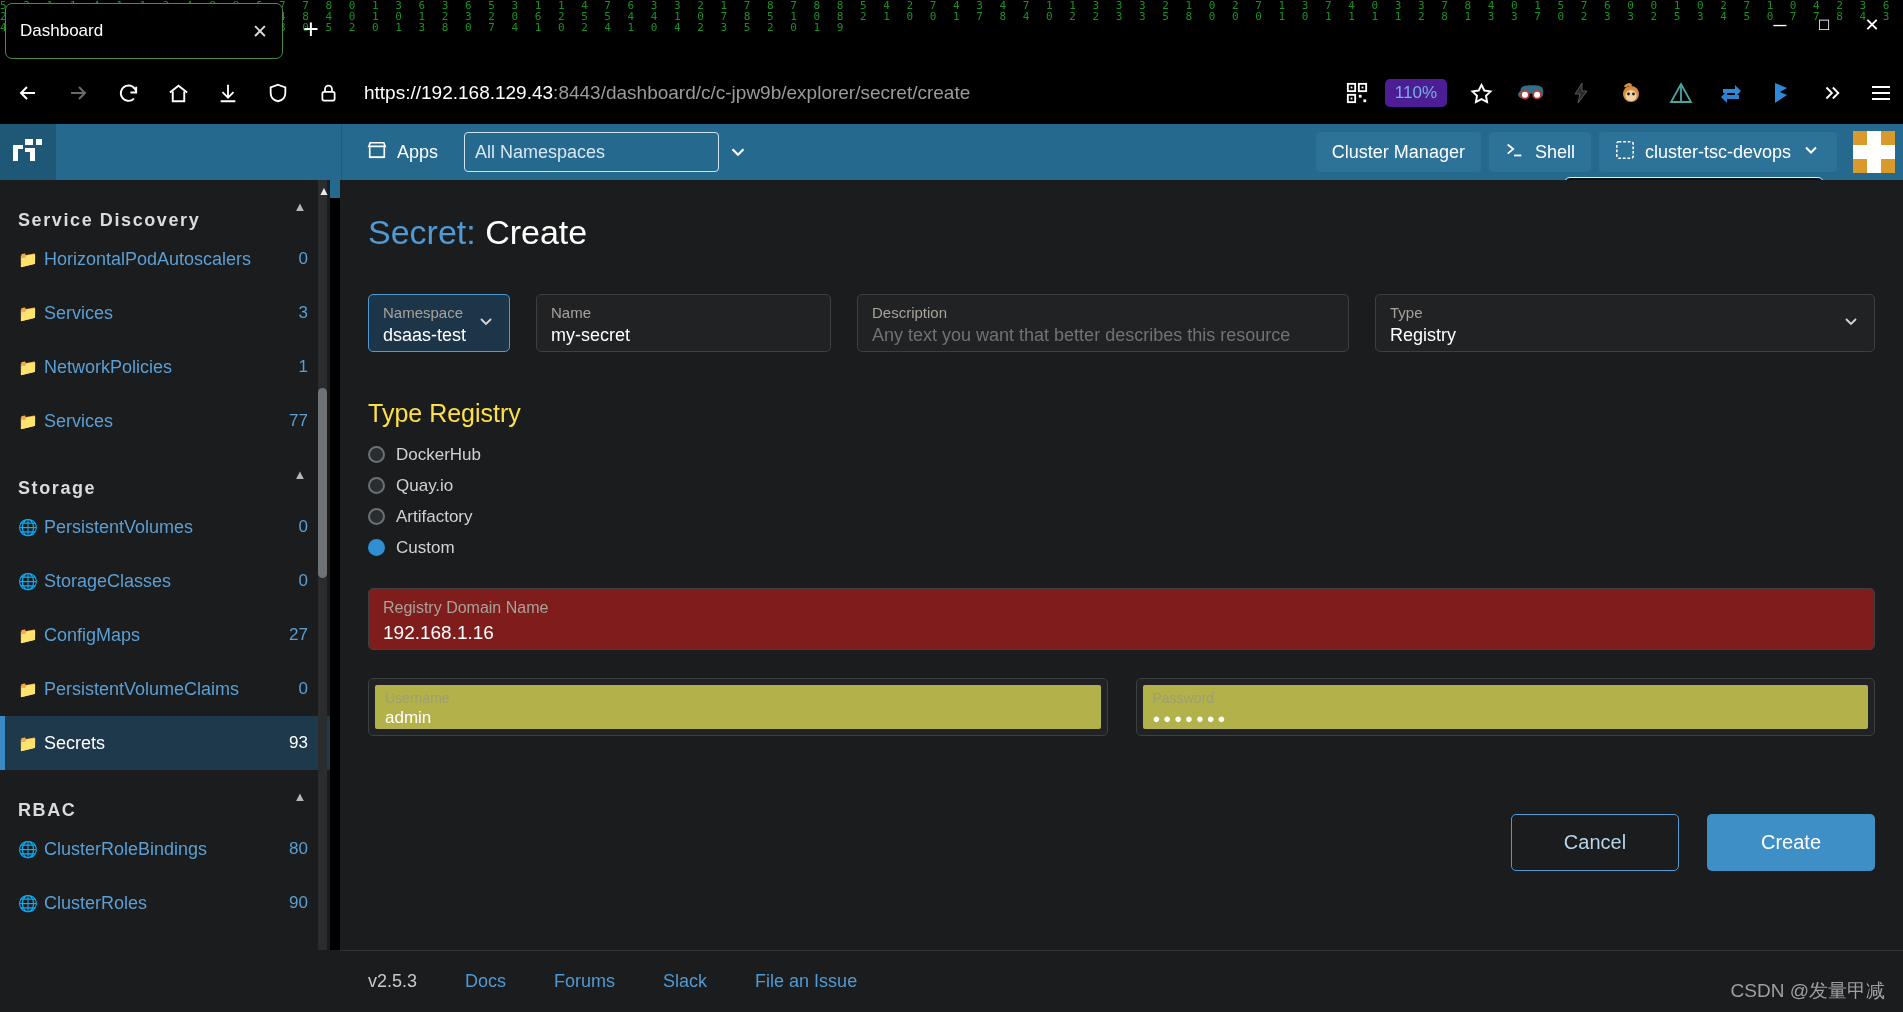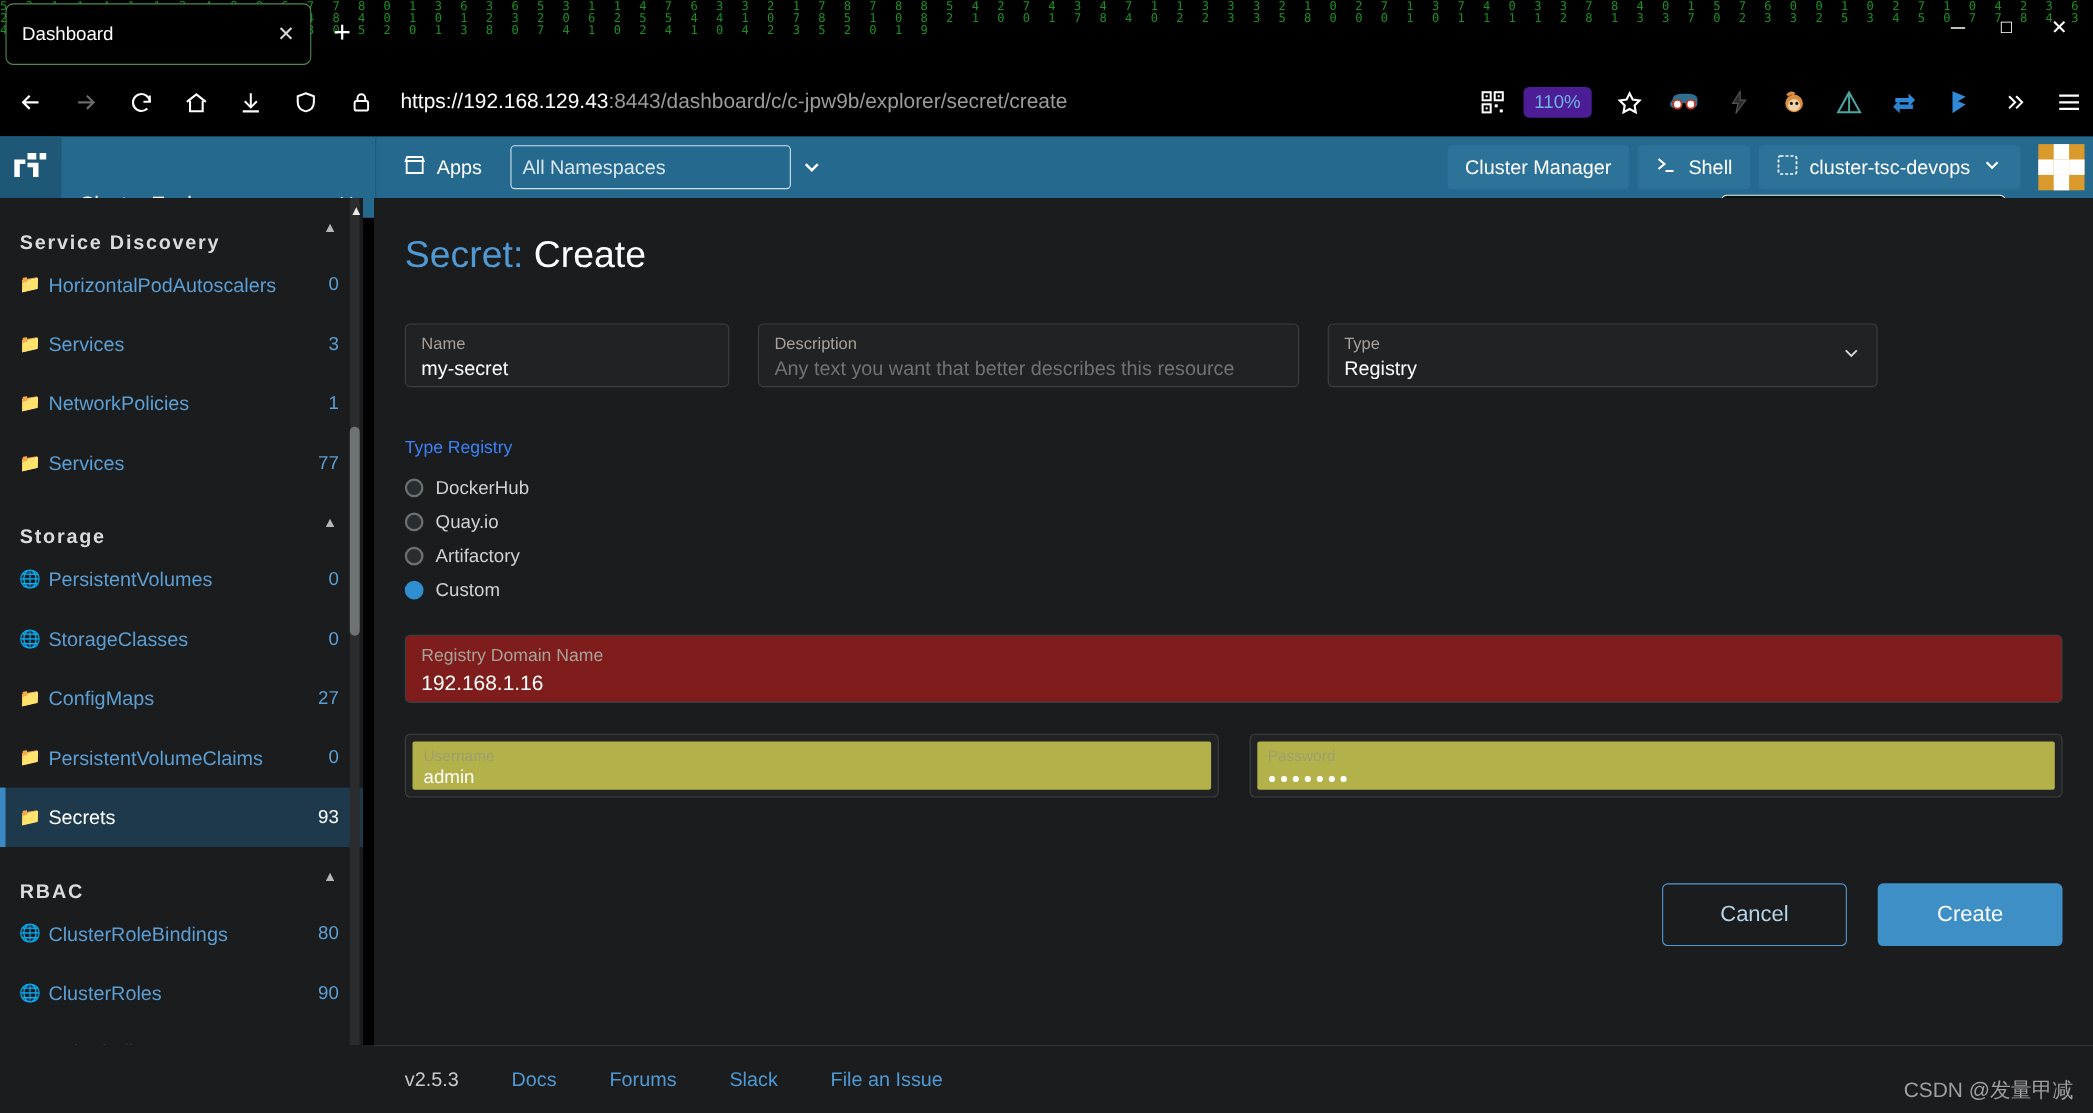--- a/index.html
+++ b/index.html
@@ -171,21 +171,21 @@
   .fld .fph { color: #6f7376; font-size: 18px; margin-top: 4px; }
   .fld.sel { background: #1d3549; border-color: #4f9ad4; width: 195px; }
   .fld.nm { flex: 0 0 295px; }
   .fld.desc { flex: 0 0 492px; }
   .fld.type { flex: 0 0 500px; }
   .fld .caret {
     position: absolute; right: 13px; top: 50%; transform: translateY(-50%);
     color: #d4d7d9; font-size: 15px;
   }
 
-  .type-registry { margin: 47px 0 0 28px; color: #3b82f6; font-size: 16px; }
+  .type-registry { margin: 47px 0 0 28px; color: #fde047; font-size: 25px; }
   .radios { margin: 11px 0 0 28px; }
   .radio-row {
     display: flex; align-items: center; gap: 11px; height: 31px;
     color: #cfd2d4; font-size: 17px; cursor: pointer;
   }
   .rdot {
     width: 17px; height: 17px; border-radius: 50%;
     border: 2px solid #6c7174; background: #2a2d2f; flex: 0 0 auto;
   }
   .rdot.on { background: #2f8fd0; border-color: #2f8fd0; }
@@ -525,20 +525,29 @@
 <div class="sb-arrow" style="top:184px">▲</div>
 <div class="sb-arrow" style="top:996px">▼</div>
 
 <div class="main">
   <div class="page-title">
     <span class="pt-blue">Secret:</span>
     <span class="pt-white">Create</span>
   </div>
 
   <div class="row1">
+    <div class="fld sel">
+      <div class="flbl">Namespace</div>
+      <div class="fval">dsaas-test</div>
+      <span class="caret">
+        <svg width="20" height="20" viewBox="0 0 24 24" fill="none" stroke="#d4d7d9" stroke-width="2.2">
+            <path d="M6 9l6 6 6-6"></path>
+          </svg>
+      </span>
+    </div>
     <div class="fld nm">
       <div class="flbl">Name</div>
       <div class="fval">my-secret</div>
     </div>
     <div class="fld desc">
       <div class="flbl">Description</div>
       <div class="fph">Any text you want that better describes this resource</div>
     </div>
     <div class="fld type">
       <div class="flbl">Type</div>

